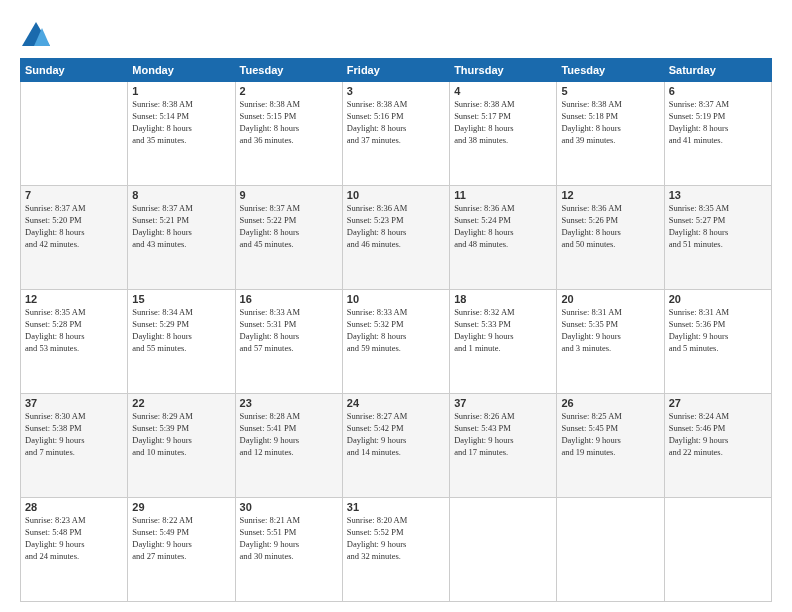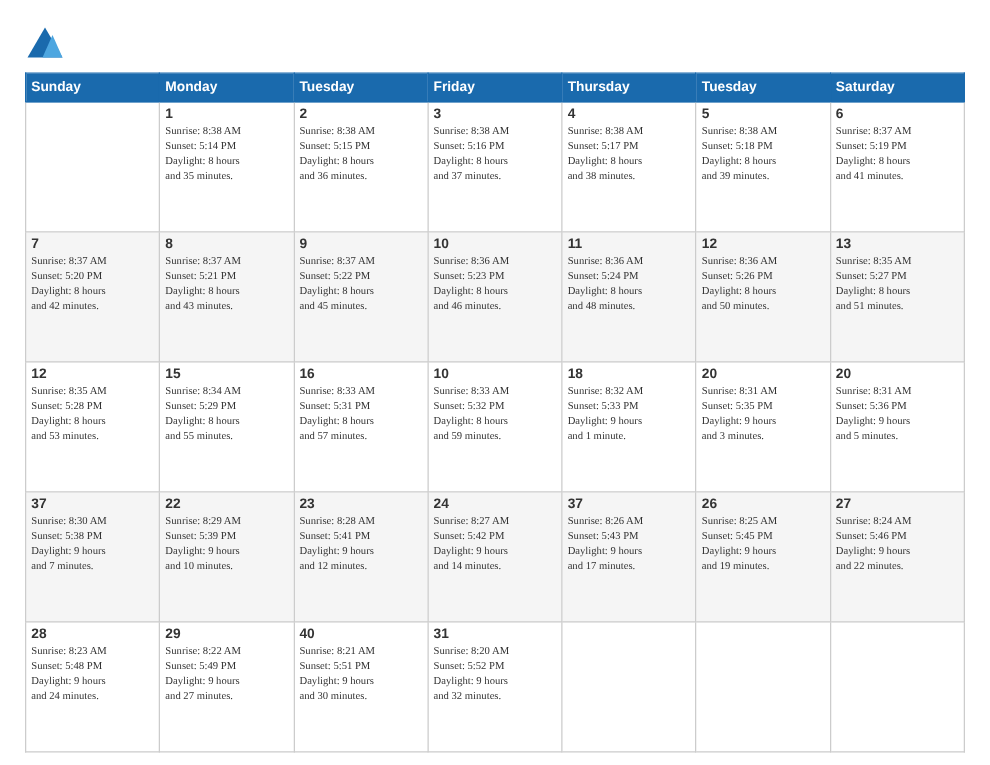--- a/index.html
+++ b/index.html
@@ -258,21 +258,21 @@
         <tr class="row-norm">
           <td>
             <span class="cell-date">28</span>
             <div class="cell-info">Sunrise: 8:23 AM<br>Sunset: 5:48 PM<br>Daylight: 9 hours<br>and 24 minutes.</div>
           </td>
           <td>
             <span class="cell-date">29</span>
             <div class="cell-info">Sunrise: 8:22 AM<br>Sunset: 5:49 PM<br>Daylight: 9 hours<br>and 27 minutes.</div>
           </td>
           <td>
-            <span class="cell-date">40</span>
+            <span class="cell-date">30</span>
             <div class="cell-info">Sunrise: 8:21 AM<br>Sunset: 5:51 PM<br>Daylight: 9 hours<br>and 30 minutes.</div>
           </td>
           <td>
             <span class="cell-date">31</span>
             <div class="cell-info">Sunrise: 8:20 AM<br>Sunset: 5:52 PM<br>Daylight: 9 hours<br>and 32 minutes.</div>
           </td>
           <td class="empty-cell"></td>
           <td class="empty-cell"></td>
           <td class="empty-cell"></td>
         </tr>

